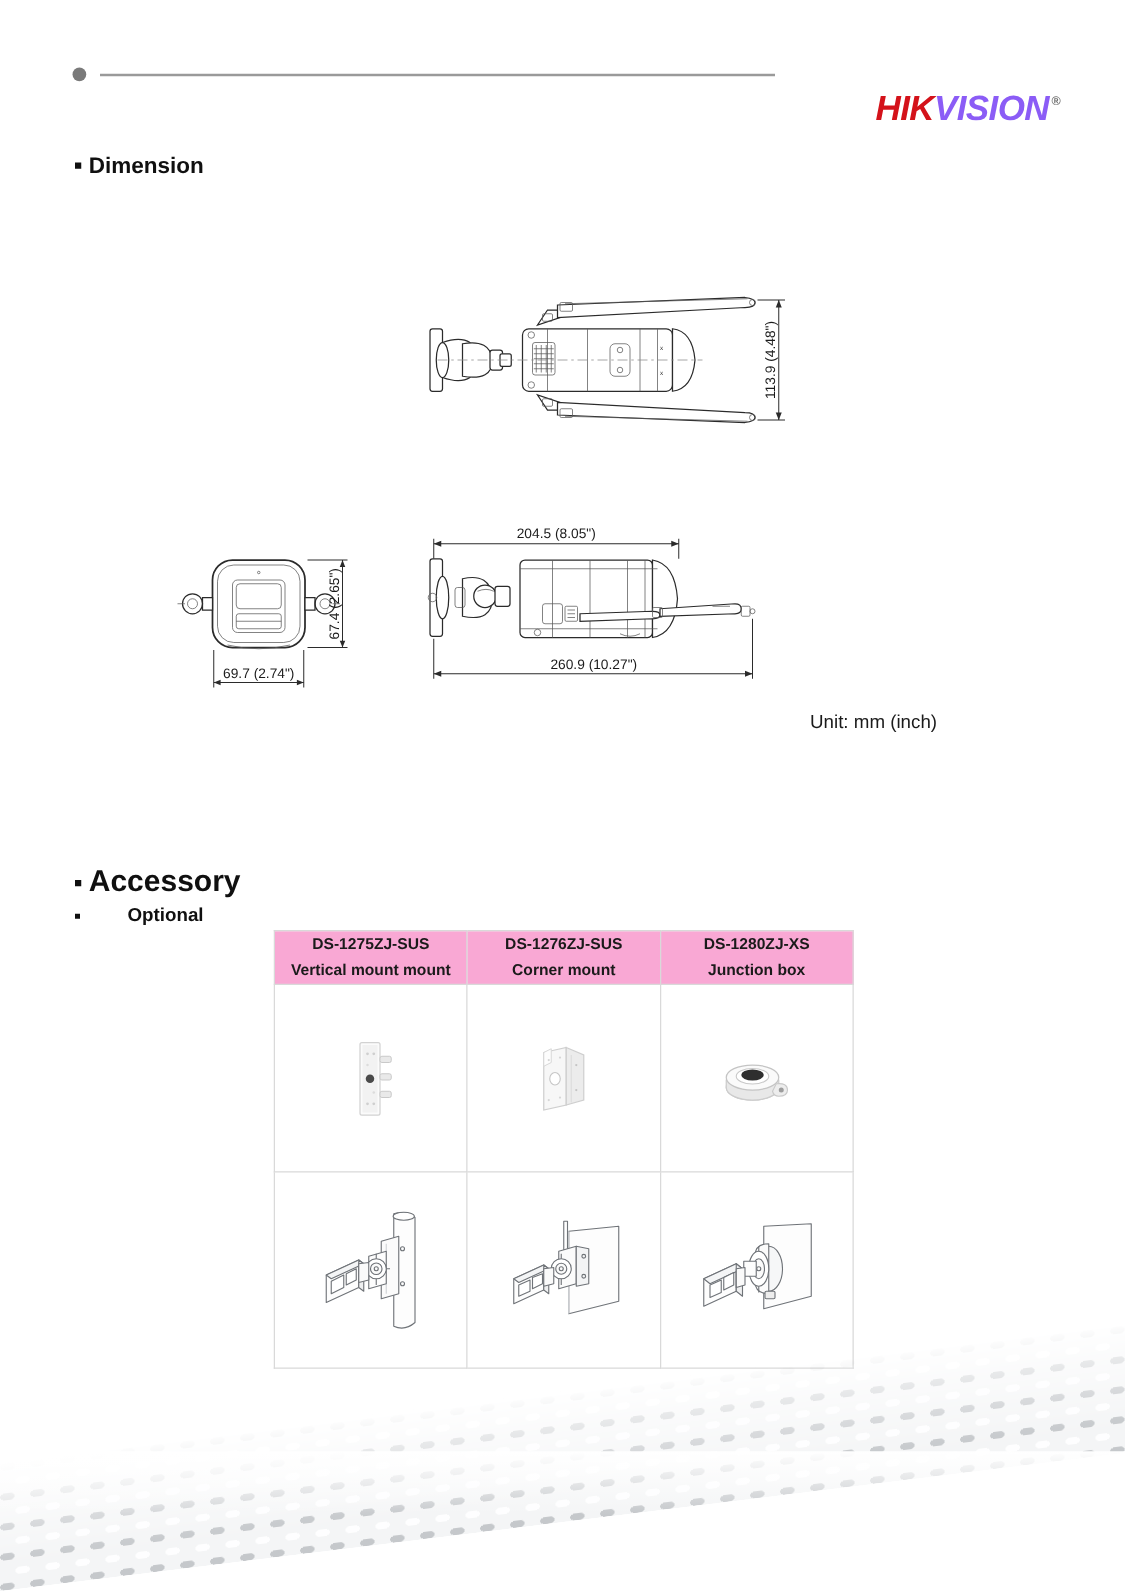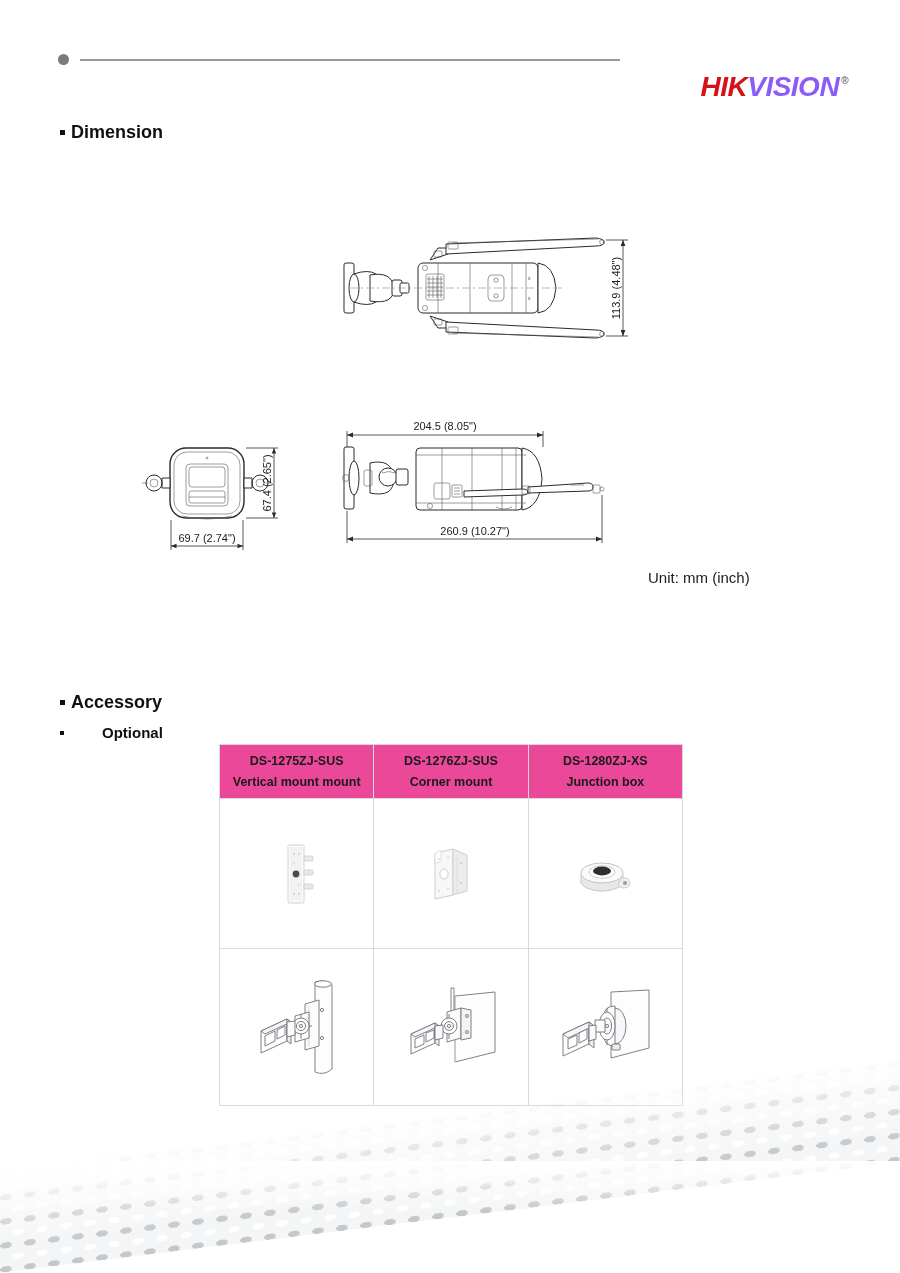--- a/index.html
+++ b/index.html
@@ -64,21 +64,21 @@
     align-items: center;
   }
   .section-heading .sq {
     width: 5px; height: 5px;
     background: #101010;
     margin-right: 6px;
     display: inline-block;
     flex: none;
   }
   #heading-dimension { left: 60px; top: 122px; font-size: 18px; }
-  #heading-accessory { left: 60px; top: 692px; font-size: 18px; align-items: center; }
+  #heading-accessory { left: 60px; top: 692px; font-size: 24px; align-items: center; }
   #heading-optional  { left: 60px; top: 724px; font-size: 15px; gap: 32px; }
   #heading-optional .sq { width: 4px; height: 4px; }
 
   
   .dim-area { position: absolute; left:0; top:0; width:900px; height:620px; }
   .unit-note {
     position: absolute;
     left: 648px; top: 546px;
     font-size: 15px;
     color: #1b1b1b;
@@ -104,23 +104,23 @@
     border-collapse: collapse;
     table-layout: fixed;
   }
   .acc-table td, .acc-table th {
     border: 1px solid #d9d9d9;
     padding: 0;
     text-align: center;
     vertical-align: middle;
   }
   .acc-table thead th {
-    background: #ec4899;
+    background: #f9a8d4;
     border: 1px solid #d9d9d9;
-    height: 54px;
+    height: 43px;
     font-size: 12.5px;
     font-weight: bold;
     color: #1a1a1a;
     line-height: 1.65;
   }
   .acc-table thead th .model { display:block; }
   .acc-table thead th .desc  { display:block; }
   .acc-row-product td { height: 150px; background:#ffffff; }
   .acc-row-install td { height: 157px; background:#ffffff; }
   .cell-art { width:100%; height:100%; display:flex; align-items:center; justify-content:center; }

